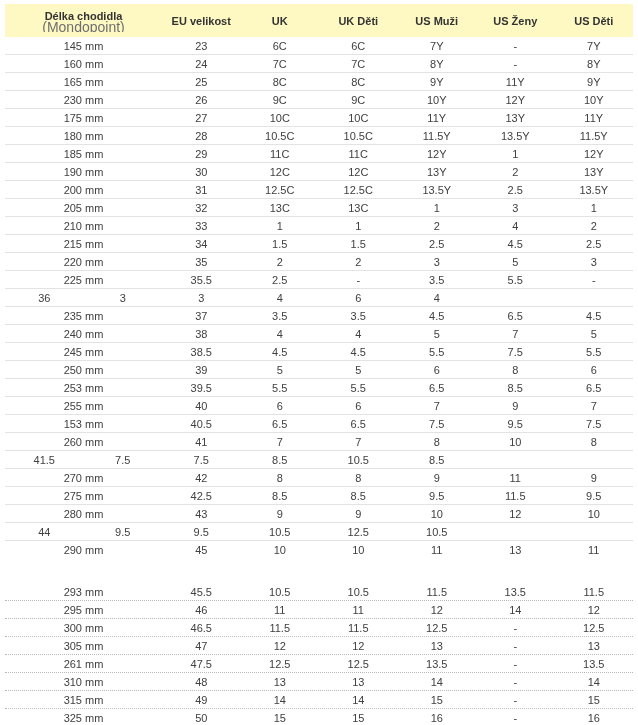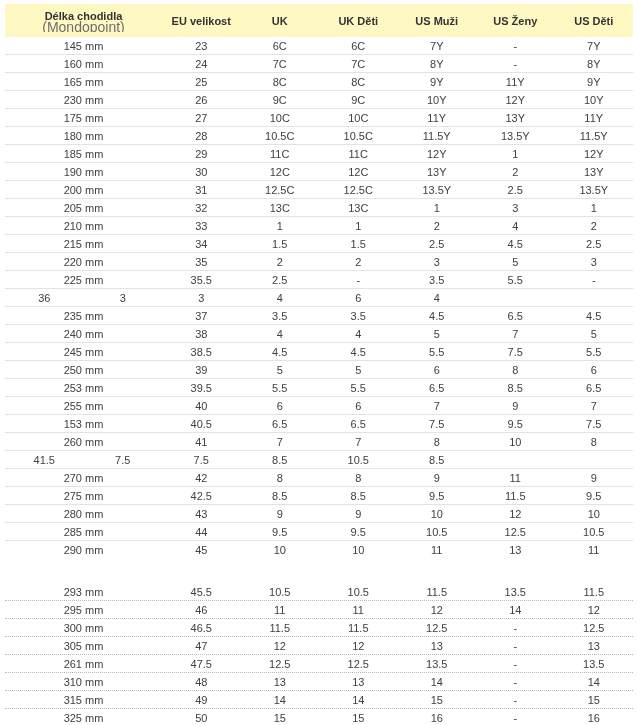--- a/index.html
+++ b/index.html
@@ -305,21 +305,20 @@
       <div class="row">
         <div class="cell c0">280 mm</div>
         <div class="cell">43</div>
         <div class="cell">9</div>
         <div class="cell">9</div>
         <div class="cell">10</div>
         <div class="cell">12</div>
         <div class="cell">10</div>
       </div>
       <div class="row">
-        <div class="cell c0">285 mm</div>
         <div class="cell">44</div>
         <div class="cell">9.5</div>
         <div class="cell">9.5</div>
         <div class="cell">10.5</div>
         <div class="cell">12.5</div>
         <div class="cell">10.5</div>
       </div>
       <div class="row">
         <div class="cell c0">290 mm</div>
         <div class="cell">45</div>

